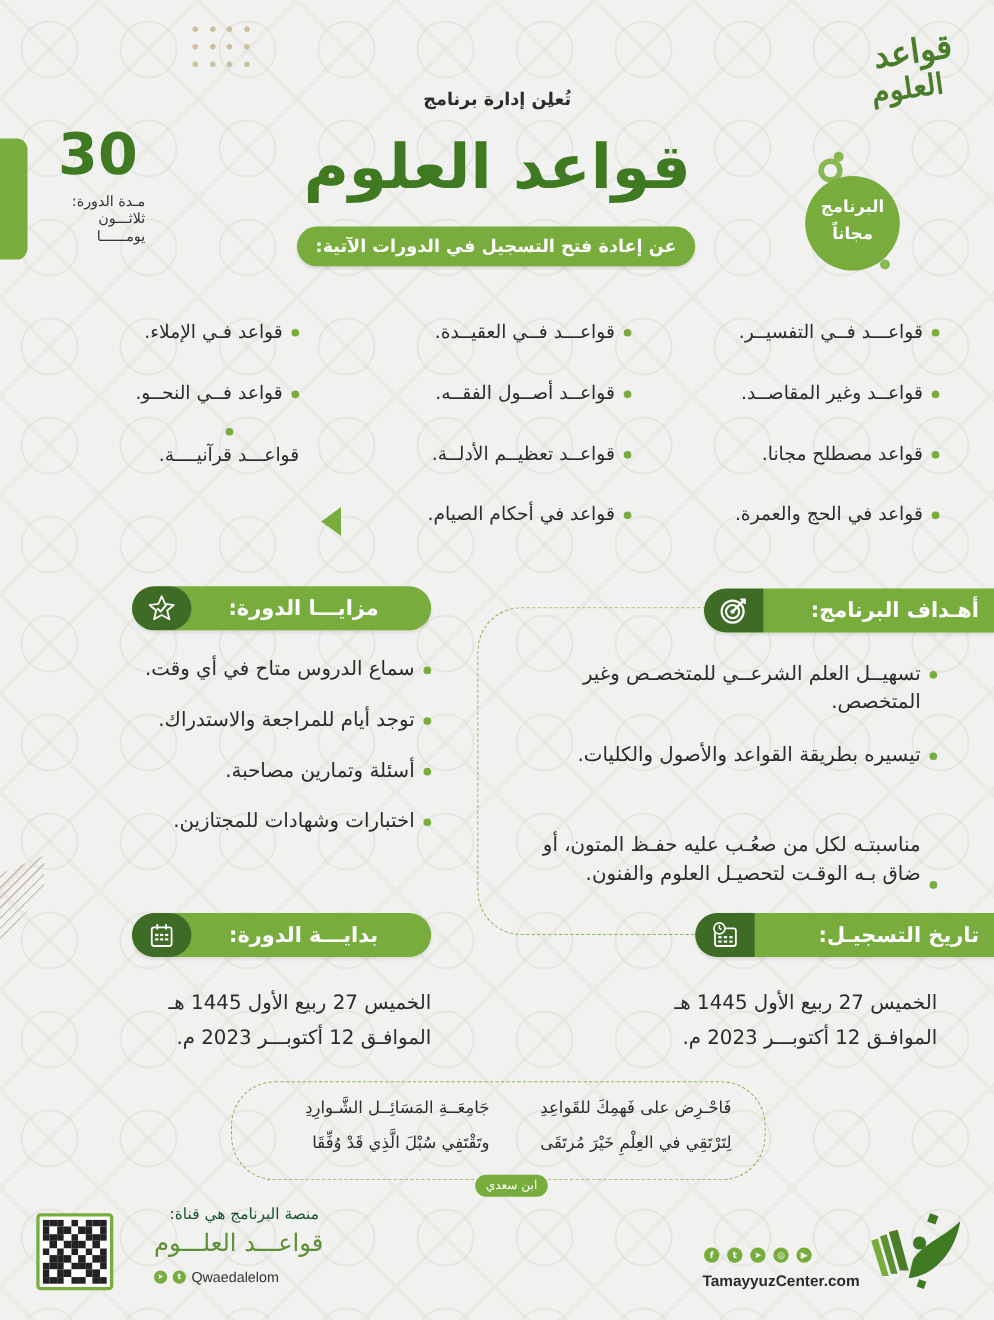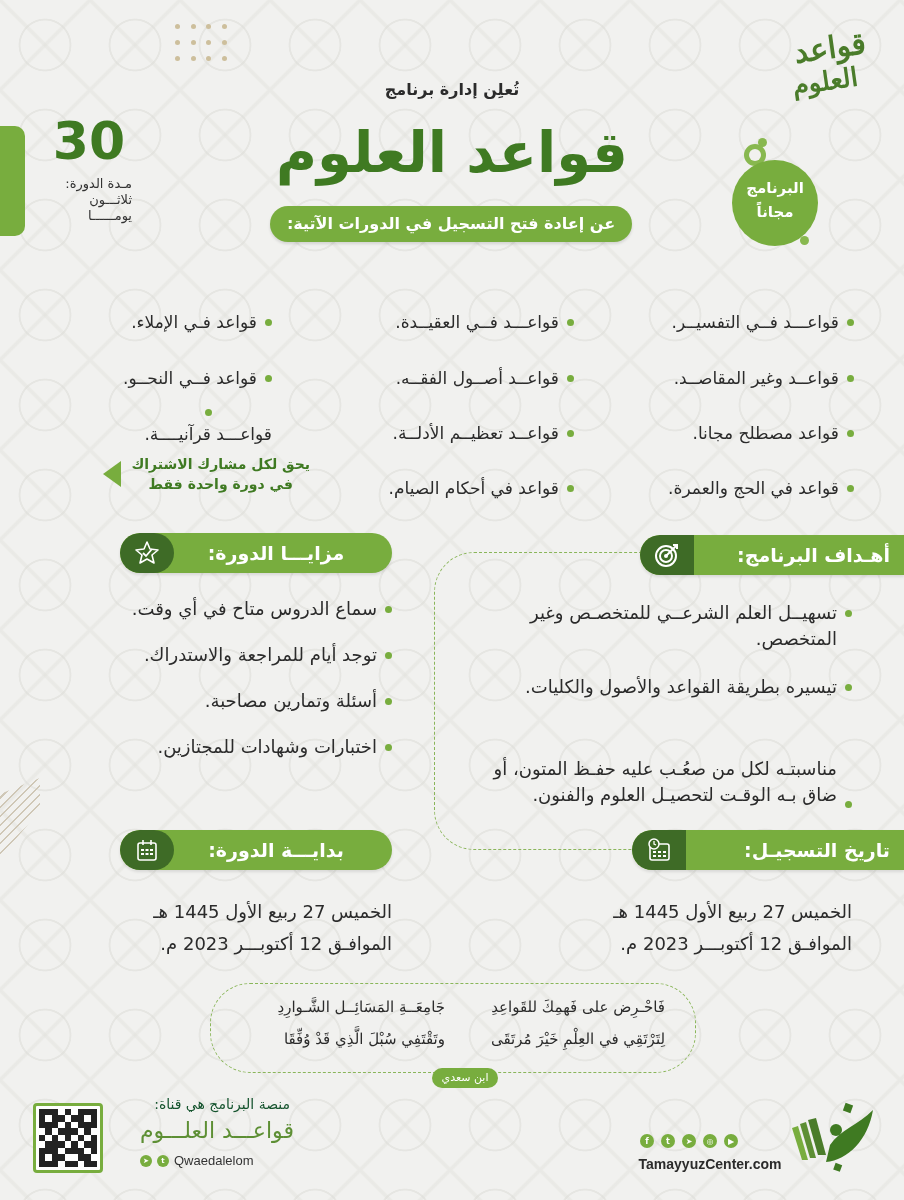--- a/index.html
+++ b/index.html
@@ -42,21 +42,21 @@
   .free-dot1::after { content: ""; position: absolute; left: 5px; top: 5px; width: 12px; height: 12px; border-radius: 50%; background: #f1f1ef; }
   .free-dot2 { left: 758px; top: 138px; width: 9px; height: 9px; border-radius: 50%; background: #88b84f; }
   .free-dot3 { left: 800px; top: 236px; width: 9px; height: 9px; border-radius: 50%; background: #88b84f; }
 
   
   .side-bar { left: 0; top: 126px; width: 25px; height: 110px; background: #78ad3e; border-radius: 0 10px 10px 0; }
   .dur-num { left: 44px; top: 110px; width: 90px; text-align: center; font-size: 52px; font-weight: bold; color: #3f7a22; line-height: 62px; direction: ltr; }
   .dur-label { left: 40px; top: 176px; width: 92px; text-align: right; font-size: 13px; line-height: 16px; color: #333; }
 
   
-  .course { font-size: 17px; color: #2b2b2b; white-space: nowrap; display: flex; align-items: center; gap: 8px; margin-top: 20px; }
+  .course { font-size: 17px; color: #2b2b2b; white-space: nowrap; display: flex; align-items: center; gap: 8px; }
   .bullet { width: 7px; height: 7px; border-radius: 50%; background: #78ad3e; flex-shrink: 0; }
   .note { left: 40px; top: 452px; width: 270px; height: 44px; display: flex; align-items: center; justify-content: flex-start; gap: 10px; }
   .note-text { color: #3f7a22; font-size: 14px; font-weight: bold; line-height: 20px; text-align: center; }
   .note-arrow { width: 0; height: 0; border-top: 13px solid transparent; border-bottom: 13px solid transparent; border-right: 18px solid #78ad3e; }
 
   
   .pill { height: 40px; border-radius: 20px; background: #78ad3e; display: flex; align-items: center; overflow: hidden; box-shadow: 0 2px 3px rgba(0,0,0,0.1); }
   .pill .icon-cap { width: 54px; height: 40px; background: #3e6b26; border-radius: 20px; display: flex; align-items: center; justify-content: center; color: #fff; flex-shrink: 0; }
   .pill .pill-label { flex: 1; color: #fff; font-size: 19px; font-weight: bold; text-align: right; padding-right: 14px; }
   .pill-right { border-radius: 20px 0 0 20px; justify-content: space-between; }
@@ -179,24 +179,20 @@
 <div class="abs course" style="right:632px; top:348px;">
     <span class="bullet"></span>
     <span>قواعد فــي النحــو.</span>
   </div>
 <div class="abs course" style="right:632px; top:389px;flex-direction:column;">
     <span class="bullet"></span>
     <span>قواعـــد قرآنيــــة.</span>
   </div>
 
 <div class="abs note">
-  <div class="note-text" style="order:1;">
-    <div>يحق لكل مشارك الاشتراك</div>
-    <div>في دورة واحدة فقط</div>
-  </div>
   <div class="note-arrow" style="order:2;"></div>
 </div>
 
 <div class="abs goals-box"></div>
 <div class="abs pill pill-right" style="left:640px; top:535px; width:264px;">
   <div class="icon-cap" style="order:2;">
     <svg width="26" height="26" viewBox="0 0 26 26">
         <circle cx="12" cy="14" r="10" fill="none" stroke="#fff" stroke-width="2"></circle>
         <circle cx="12" cy="14" r="6" fill="none" stroke="#fff" stroke-width="2"></circle>
         <circle cx="12" cy="14" r="2" fill="#fff"></circle>

